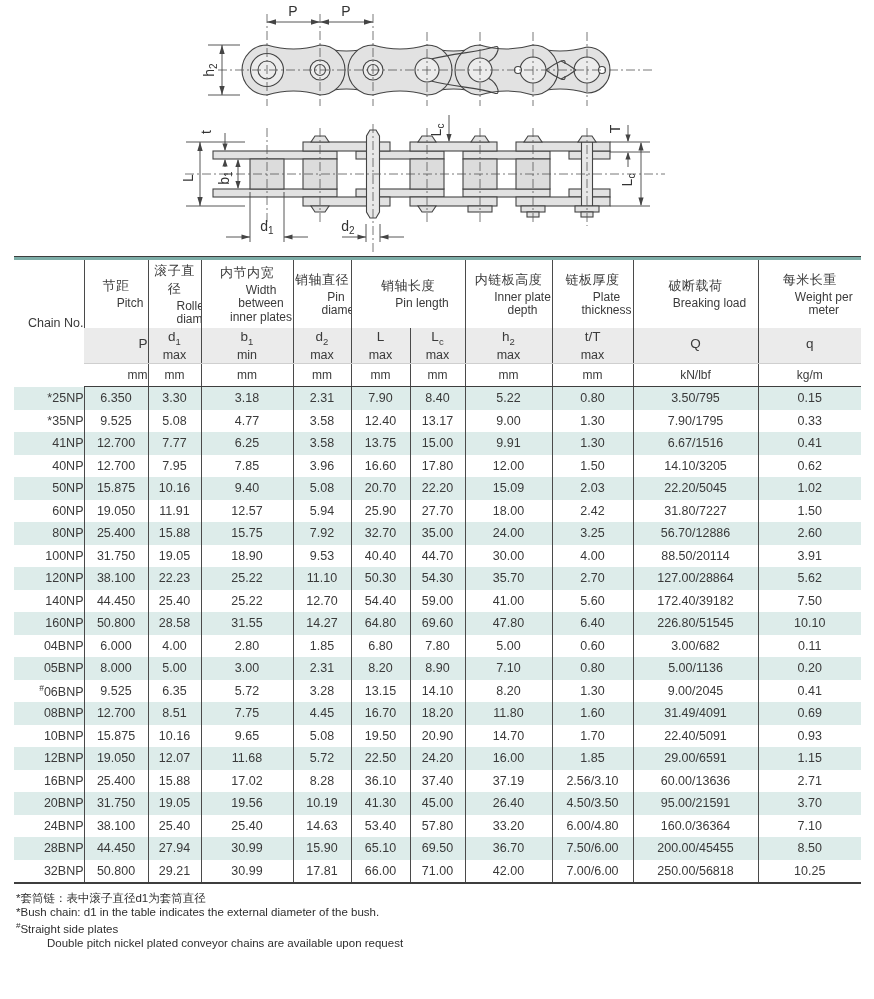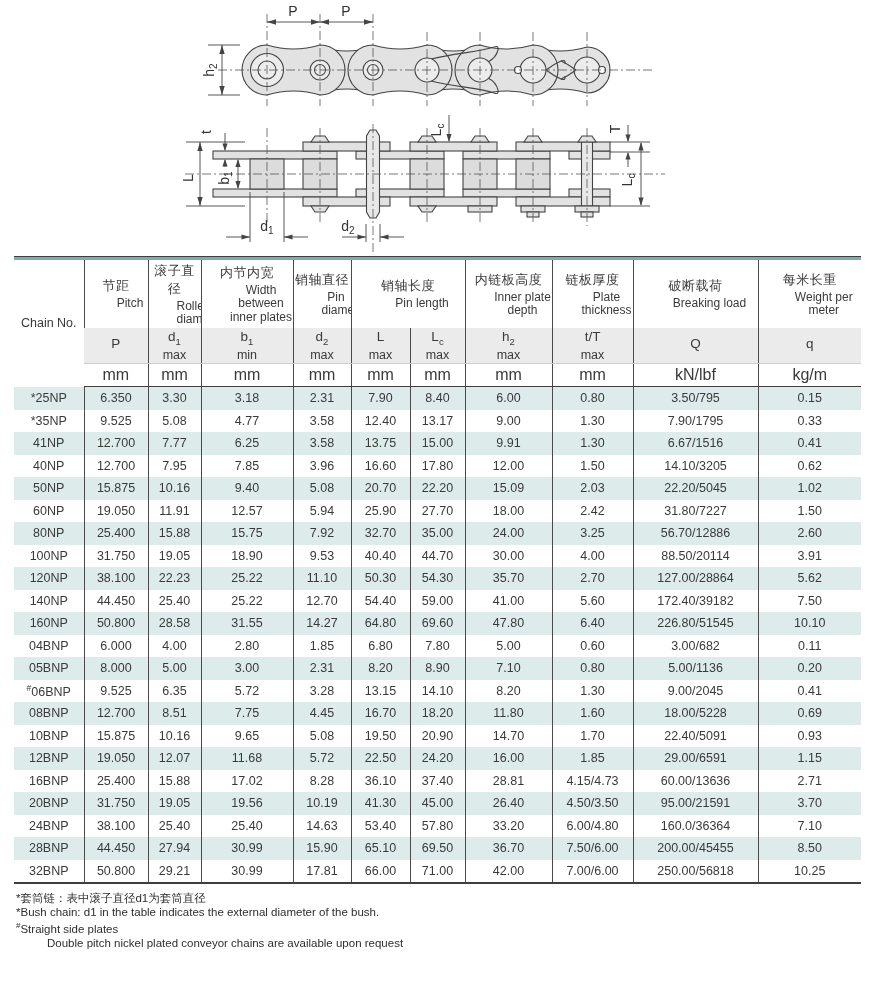--- a/index.html
+++ b/index.html
@@ -7,30 +7,30 @@
     width:874px;height:999px;background:#ffffff;overflow:hidden;
     font-family:"Liberation Sans","DejaVu Sans",sans-serif;color:#3a3a3a;
     -webkit-font-smoothing:antialiased;
   }
   .drawing{display:block;width:874px;height:256px;}
   .table-wrap{margin-left:14px;width:847px;border-top:1px solid #3e3e3e;}
   table{border-collapse:collapse;table-layout:fixed;width:847px;
         border-top:3px solid #7cada7;border-bottom:2px solid #3e3e3e;}
   td{border-left:1px solid #4a4a4a;text-align:center;vertical-align:middle;
      padding:0;overflow:hidden;}
-  tr td:first-child{border-left:none;}
+  tr td:first-child{border-left:none;text-align:right;}
   .hrow td{height:68px;}
   .hc .zh{font-size:13px;letter-spacing:0.5px;}
   .hc .en{font-size:12px;line-height:13.5px;margin-top:2px;padding-left:28px;}
   .chain-no{font-size:12.5px;text-align:center;vertical-align:middle;}
   .symrow td{height:35px;background:#ebebeb;font-size:13.5px;
              border-bottom:1px solid #cfcfcf;line-height:15px;}
   .symrow sub{font-size:9.5px;}
   .symrow .lim{font-size:12.5px;line-height:14px;}
-  .unitrow td{height:22px;font-size:16px;border-bottom:1.5px solid #3e3e3e;}
+  .unitrow td{height:22px;font-size:12px;border-bottom:1.5px solid #3e3e3e;}
   tbody td{height:22.5px;font-size:12.5px;}
   tbody tr.alt td{background:#ddecea;}
   tbody sup{font-size:8.5px;}
   .notes{margin:7px 0 16px 16px;font-size:11.5px;line-height:14.2px;color:#2e2e2e;}
   .note-line{white-space:pre;}
   .note-line.indent{padding-left:31px;}
   .note-line sup{font-size:8px;}
   svg text{fill:#333333;}
 </style>
 </head>
@@ -293,21 +293,21 @@
   </thead>
   <tbody>
         <tr class="alt">
           <td>*25NP</td>
           <td>6.350</td>
           <td>3.30</td>
           <td>3.18</td>
           <td>2.31</td>
           <td>7.90</td>
           <td>8.40</td>
-          <td>6.00</td>
+          <td>5.22</td>
           <td>0.80</td>
           <td>3.50/795</td>
           <td>0.15</td>
         </tr>
         <tr>
           <td>*35NP</td>
           <td>9.525</td>
           <td>5.08</td>
           <td>4.77</td>
           <td>3.58</td>
@@ -477,21 +477,21 @@
         <tr class="alt">
           <td>08BNP</td>
           <td>12.700</td>
           <td>8.51</td>
           <td>7.75</td>
           <td>4.45</td>
           <td>16.70</td>
           <td>18.20</td>
           <td>11.80</td>
           <td>1.60</td>
-          <td>18.00/5228</td>
+          <td>31.49/4091</td>
           <td>0.69</td>
         </tr>
         <tr>
           <td>10BNP</td>
           <td>15.875</td>
           <td>10.16</td>
           <td>9.65</td>
           <td>5.08</td>
           <td>19.50</td>
           <td>20.90</td>
@@ -514,22 +514,22 @@
           <td>1.15</td>
         </tr>
         <tr>
           <td>16BNP</td>
           <td>25.400</td>
           <td>15.88</td>
           <td>17.02</td>
           <td>8.28</td>
           <td>36.10</td>
           <td>37.40</td>
-          <td>28.81</td>
-          <td>4.15/4.73</td>
+          <td>37.19</td>
+          <td>2.56/3.10</td>
           <td>60.00/13636</td>
           <td>2.71</td>
         </tr>
         <tr class="alt">
           <td>20BNP</td>
           <td>31.750</td>
           <td>19.05</td>
           <td>19.56</td>
           <td>10.19</td>
           <td>41.30</td>

